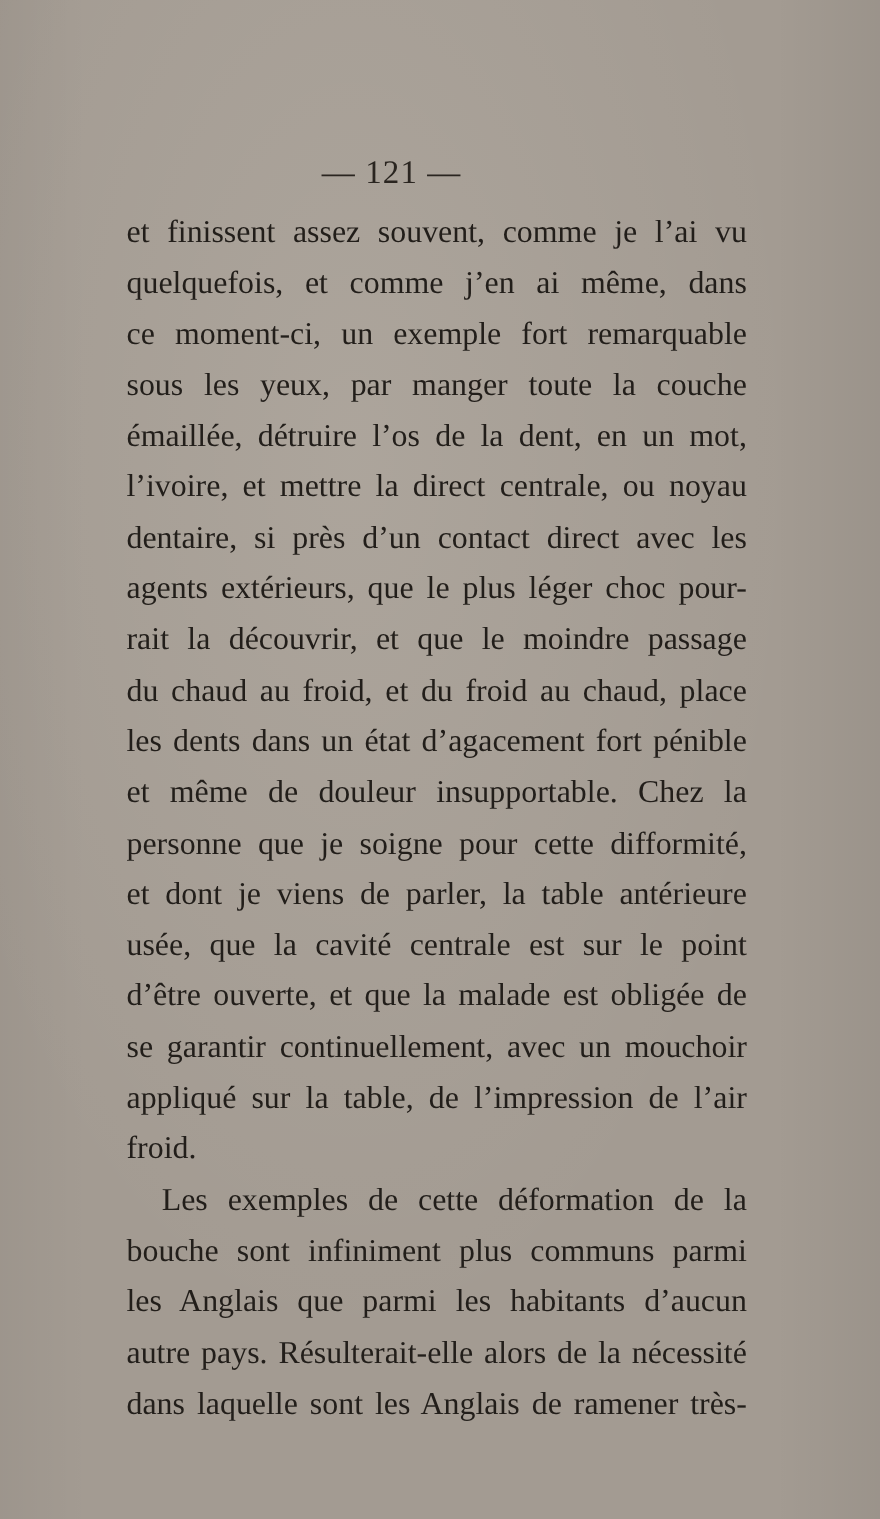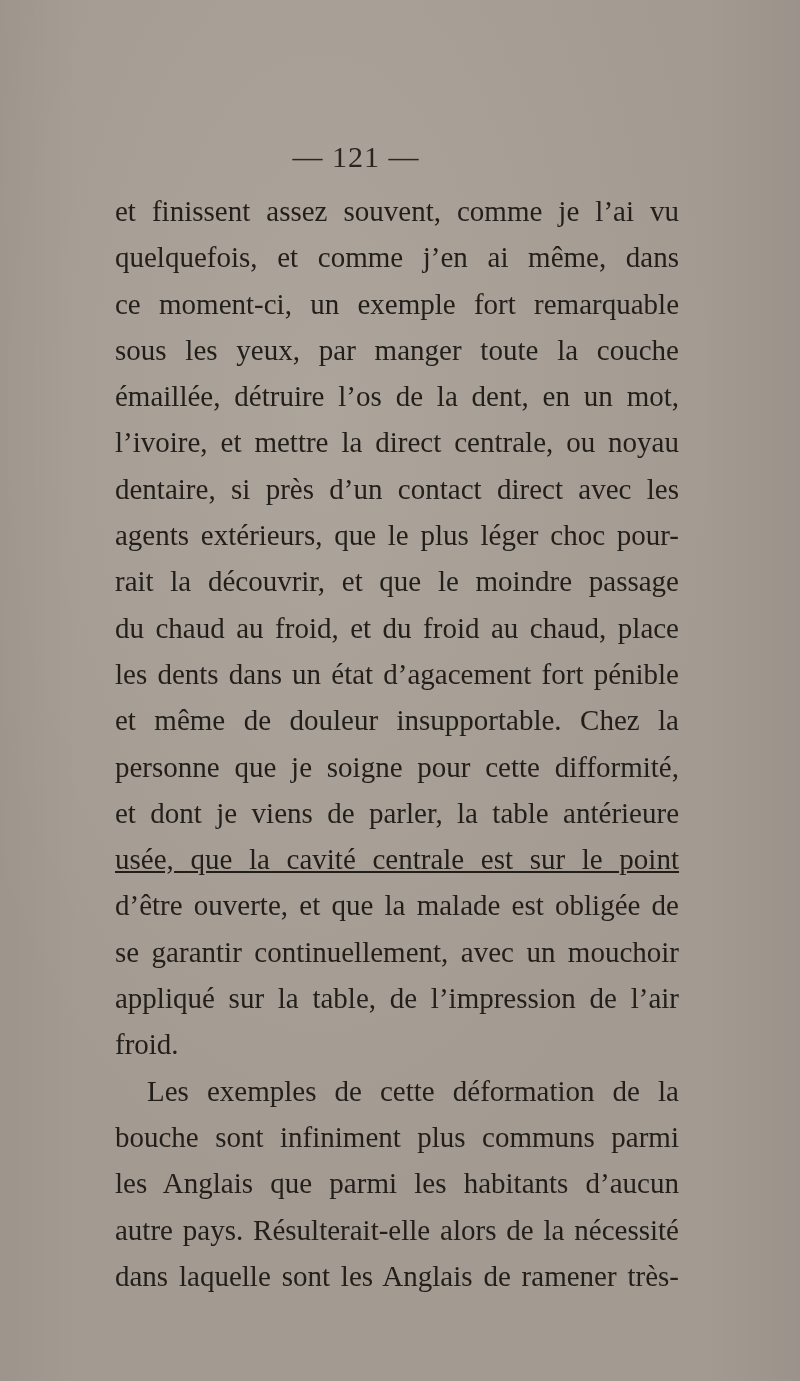--- a/index.html
+++ b/index.html
@@ -73,21 +73,21 @@
     <span class="line"><span style="white-space: nowrap;">émaillée, détruire l’os de la dent, en un mot,</span></span>
     <span class="line"><span style="white-space: nowrap;">l’ivoire, et mettre la direct centrale, ou noyau</span></span>
     <span class="line"><span style="white-space: nowrap;">dentaire, si près d’un contact direct avec les</span></span>
     <span class="line"><span style="white-space: nowrap;">agents extérieurs, que le plus léger choc pour-</span></span>
     <span class="line"><span style="white-space: nowrap;">rait la découvrir, et que le moindre passage</span></span>
     <span class="line"><span style="white-space: nowrap;">du chaud au froid, et du froid au chaud, place</span></span>
     <span class="line"><span style="white-space: nowrap;">les dents dans un état d’agacement fort pénible</span></span>
     <span class="line"><span style="white-space: nowrap;">et même de douleur insupportable. Chez la</span></span>
     <span class="line"><span style="white-space: nowrap;">personne que je soigne pour cette difformité,</span></span>
     <span class="line"><span style="white-space: nowrap;">et dont je viens de parler, la table antérieure</span></span>
-    <span class="line"><span style="white-space: nowrap; text-decoration: underline;">usée, que la cavité centrale est sur le point</span></span>
+    <span class="line"><span style="white-space: nowrap;">usée, que la cavité centrale est sur le point</span></span>
     <span class="line"><span style="white-space: nowrap;">d’être ouverte, et que la malade est obligée de</span></span>
     <span class="line"><span style="white-space: nowrap;">se garantir continuellement, avec un mouchoir</span></span>
     <span class="line"><span style="white-space: nowrap;">appliqué sur la table, de l’impression de l’air</span></span>
     <span class="line last">froid.</span>
     <span class="line indent"><span style="white-space: nowrap;">Les exemples de cette déformation de la</span></span>
     <span class="line"><span style="white-space: nowrap;">bouche sont infiniment plus communs parmi</span></span>
     <span class="line"><span style="white-space: nowrap;">les Anglais que parmi les habitants d’aucun</span></span>
     <span class="line"><span style="white-space: nowrap;">autre pays. Résulterait-elle alors de la nécessité</span></span>
     <span class="line"><span style="white-space: nowrap;">dans laquelle sont les Anglais de ramener très-</span></span>
   </div>

